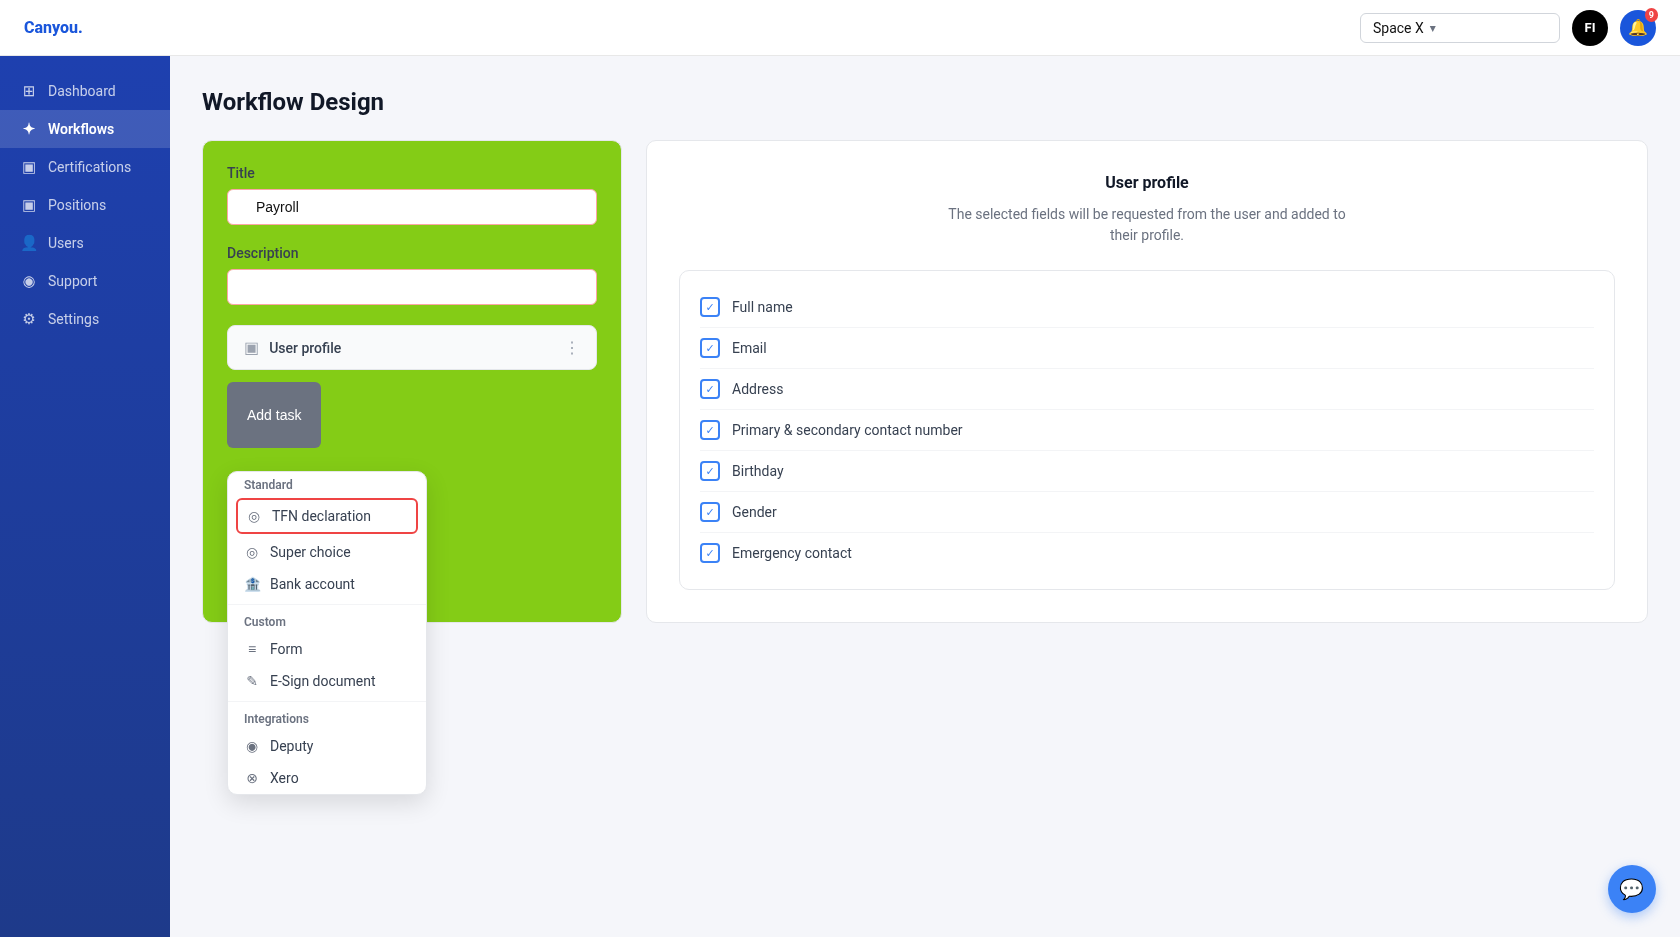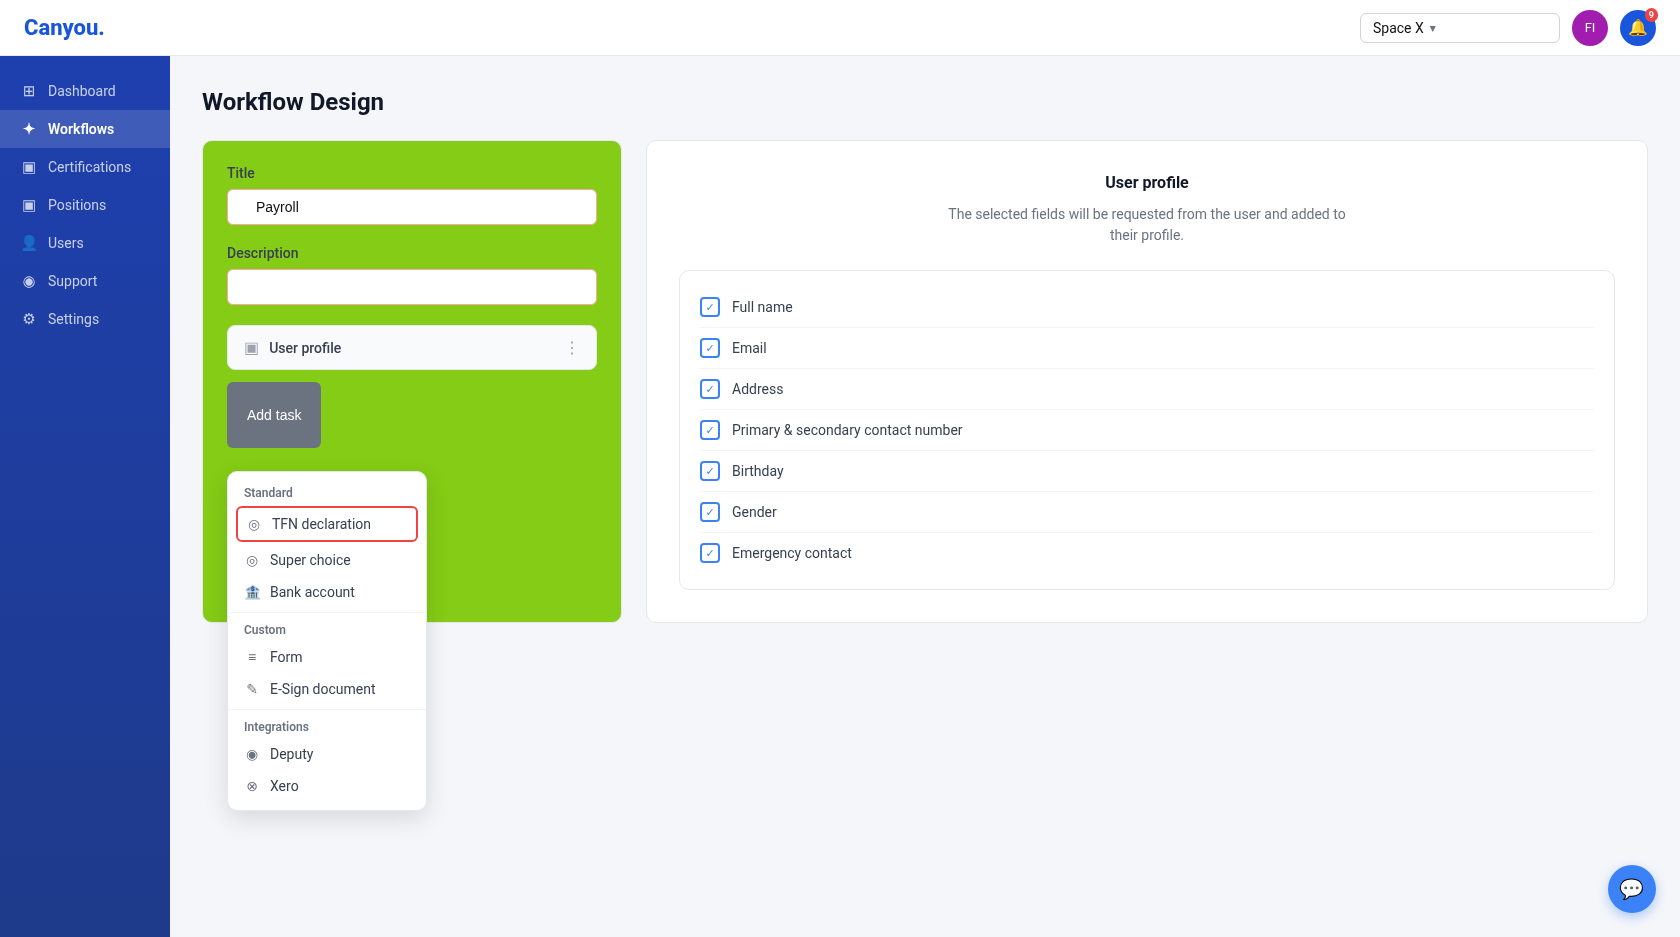--- a/index.html
+++ b/index.html
@@ -11,21 +11,21 @@
       background: #fff;
       border-bottom: 1px solid #e8e8e8;
       display: flex;
       align-items: center;
       justify-content: space-between;
       padding: 0 24px;
       flex-shrink: 0;
       z-index: 10;
     }
     .topbar-logo {
-      font-size: 22px;
+      font-size: 16px;
       font-weight: 800;
       color: #1a56db;
     }
     .topbar-right {
       display: flex;
       align-items: center;
       gap: 12px;
     }
     .workspace-selector {
       display: flex;
@@ -36,24 +36,24 @@
       gap: 6px;
       background: #fff;
       cursor: pointer;
       min-width: 200px;
       justify-content: flex-start;
     }
     .workspace-selector-label { font-size: 14px; color: #111; }
     .chevron-down { color: #6b7280; font-size: 12px; }
     .avatar-fi {
       width: 36px; height: 36px;
-      background: #a21caf;
+      background: #000000;
       border-radius: 50%;
       display: flex; align-items: center; justify-content: center;
-      color: #fff; font-size: 13px; font-weight: 400;
+      color: #fff; font-size: 13px; font-weight: 700;
     }
     .notif-bell {
       width: 36px; height: 36px;
       background: #1a56db;
       border-radius: 50%;
       display: flex; align-items: center; justify-content: center;
       color: #fff; font-size: 16px;
       position: relative;
       cursor: pointer;
     }
@@ -198,21 +198,21 @@
     .dropdown-menu {
       position: absolute;
       top: 330px;
       left: 24px;
       background: #fff;
       border-radius: 10px;
       border: 1px solid #e5e7eb;
       box-shadow: 0 8px 24px rgba(0,0,0,0.12);
       width: 200px;
       z-index: 100;
-      padding: 8px 0;
+      padding: 0 0;
     }
     .dropdown-section-label {
       font-size: 12px;
       font-weight: 600;
       color: #6b7280;
       padding: 6px 16px 4px;
       text-transform: none;
     }
     .dropdown-item {
       display: flex;

